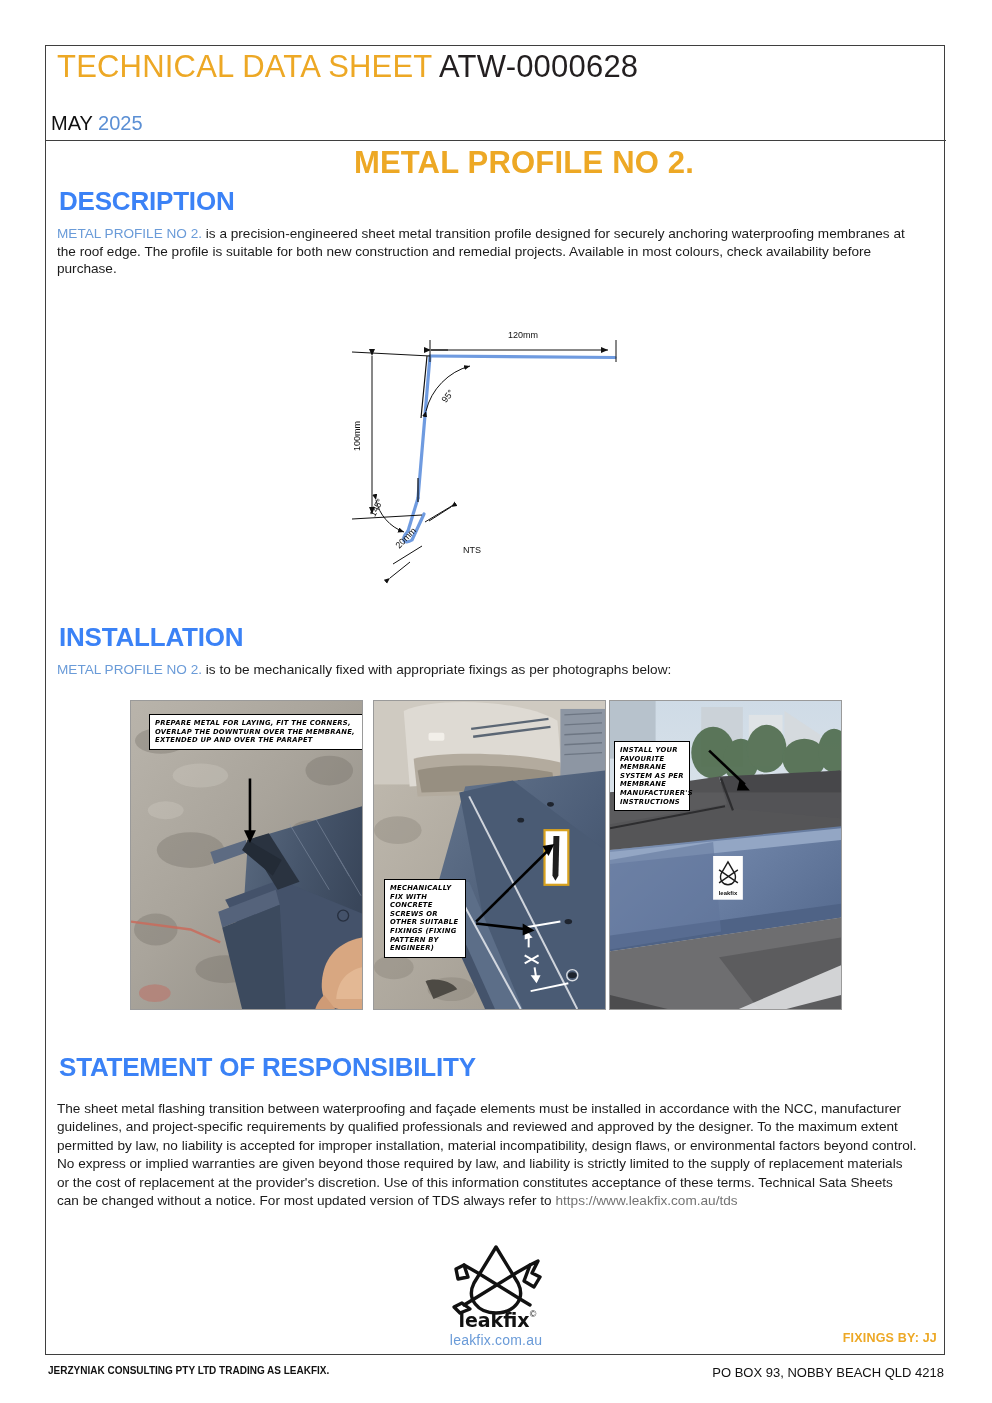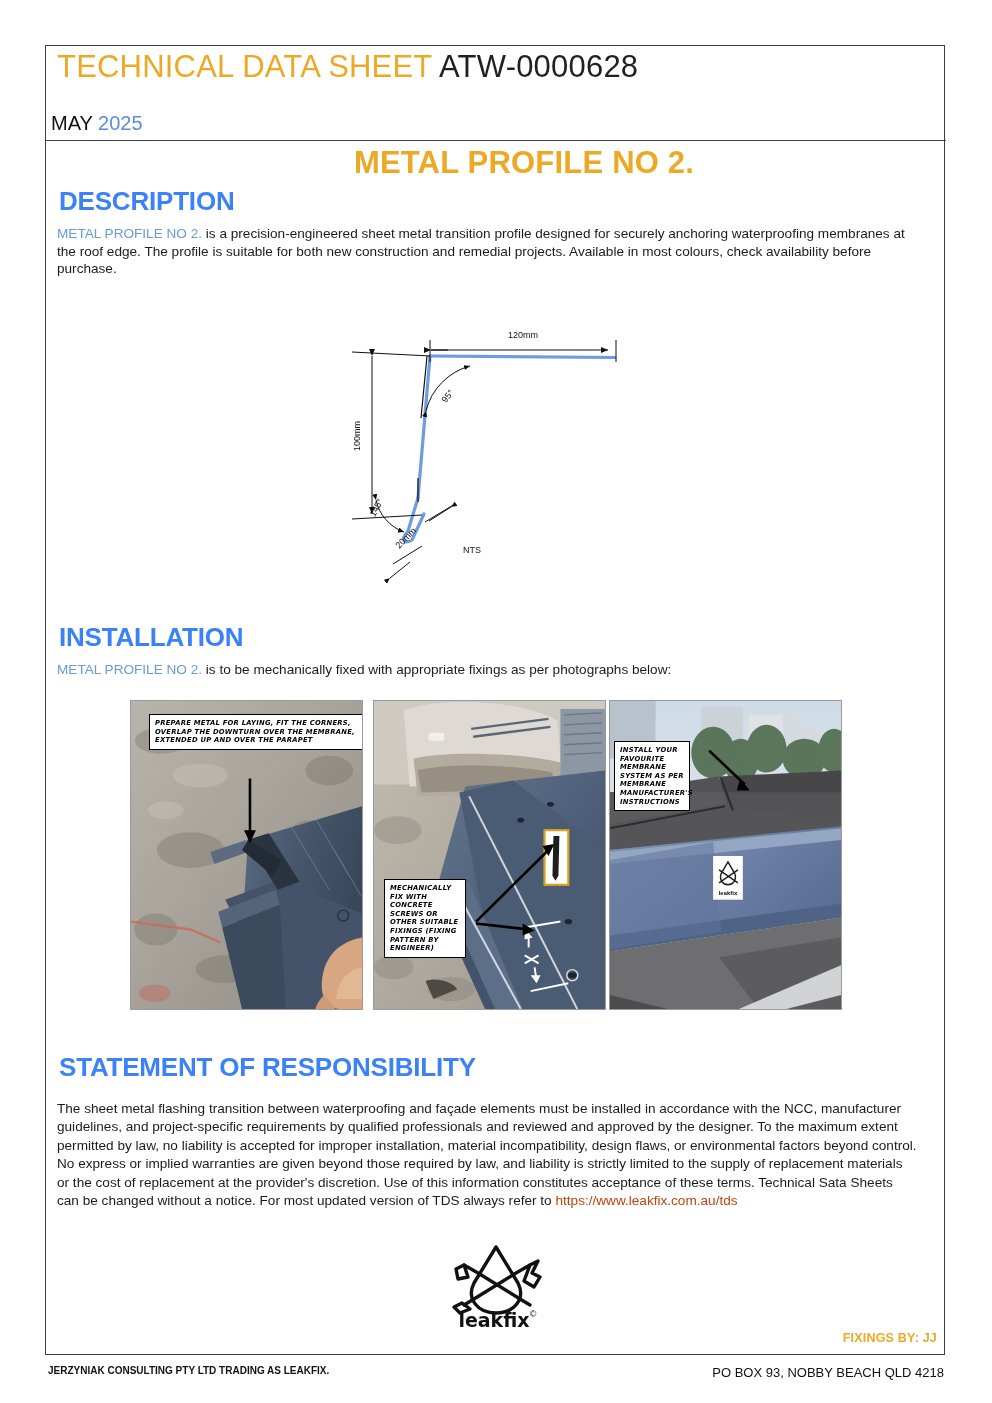--- a/index.html
+++ b/index.html
@@ -41,21 +41,21 @@
   }
   .sec-h.desc{left:59px;top:186px;}
   .sec-h.install{left:59px;top:622px;}
   .sec-h.responsibility{left:59px;top:1052px;}
   
   .para{
     position:absolute;font-size:13.6px;line-height:17.5px;color:#1b1b1b;
     text-align:left;
   }
   .para .blue{color:#6a9bd8;}
-  .para a, .para .link{color:#c2410c;text-decoration:none;margin-top:27px;}
+  .para a, .para .link{color:#737373;text-decoration:none;margin-top:27px;}
   .desc-para{left:57px;top:225px;width:852px;}
   .install-para{left:57px;top:661px;width:852px;}
   .resp-para{left:57px;top:1100px;width:860px;line-height:18.4px;}
   
   .drawing{position:absolute;left:330px;top:312px;width:340px;height:260px;margin-top:14px;}
   
   .photos{position:absolute;left:130px;top:700px;width:719px;height:310px;}
   .photo{position:absolute;top:0;width:233px;height:310px;
     border:1px solid #9a9a9a;box-sizing:border-box;overflow:hidden;background:#888;}
   .photo.p1{left:0;}
@@ -402,17 +402,18 @@
       <path d="M52,4 L74,40 C82,56 70,70 52,70 C34,70 22,56 30,40 Z"></path>
       <path d="M20,22 L34,30 L76,56 L86,62"></path>
       <path d="M86,22 L72,30 L30,56 L20,62"></path>
       <path d="M20,22 L12,26 L14,36 L24,34 Z"></path>
       <path d="M86,22 L94,18 L88,30 L96,34 L90,44 L80,38 Z"></path>
       <path d="M18,60 L10,64 L16,70 L26,66 Z"></path>
     </g>
     <text x="50" y="84" font-size="19" font-weight="bold" text-anchor="middle" font-family="DejaVu Sans, sans-serif" fill="#111">leakfix</text>
     <text x="89" y="74" font-size="9" text-anchor="middle" font-family="Liberation Sans, sans-serif" fill="#111">©</text>
   </svg>
+  <div class="logo-url">leakfix.com.au</div>
 </div>
 
 <div class="prepared-by">FIXINGS BY: JJ</div>
 <div class="foot-left">JERZYNIAK CONSULTING PTY LTD TRADING AS LEAKFIX.</div>
 <div class="foot-right">PO BOX 93, NOBBY BEACH QLD 4218</div>
 
 </body></html>

